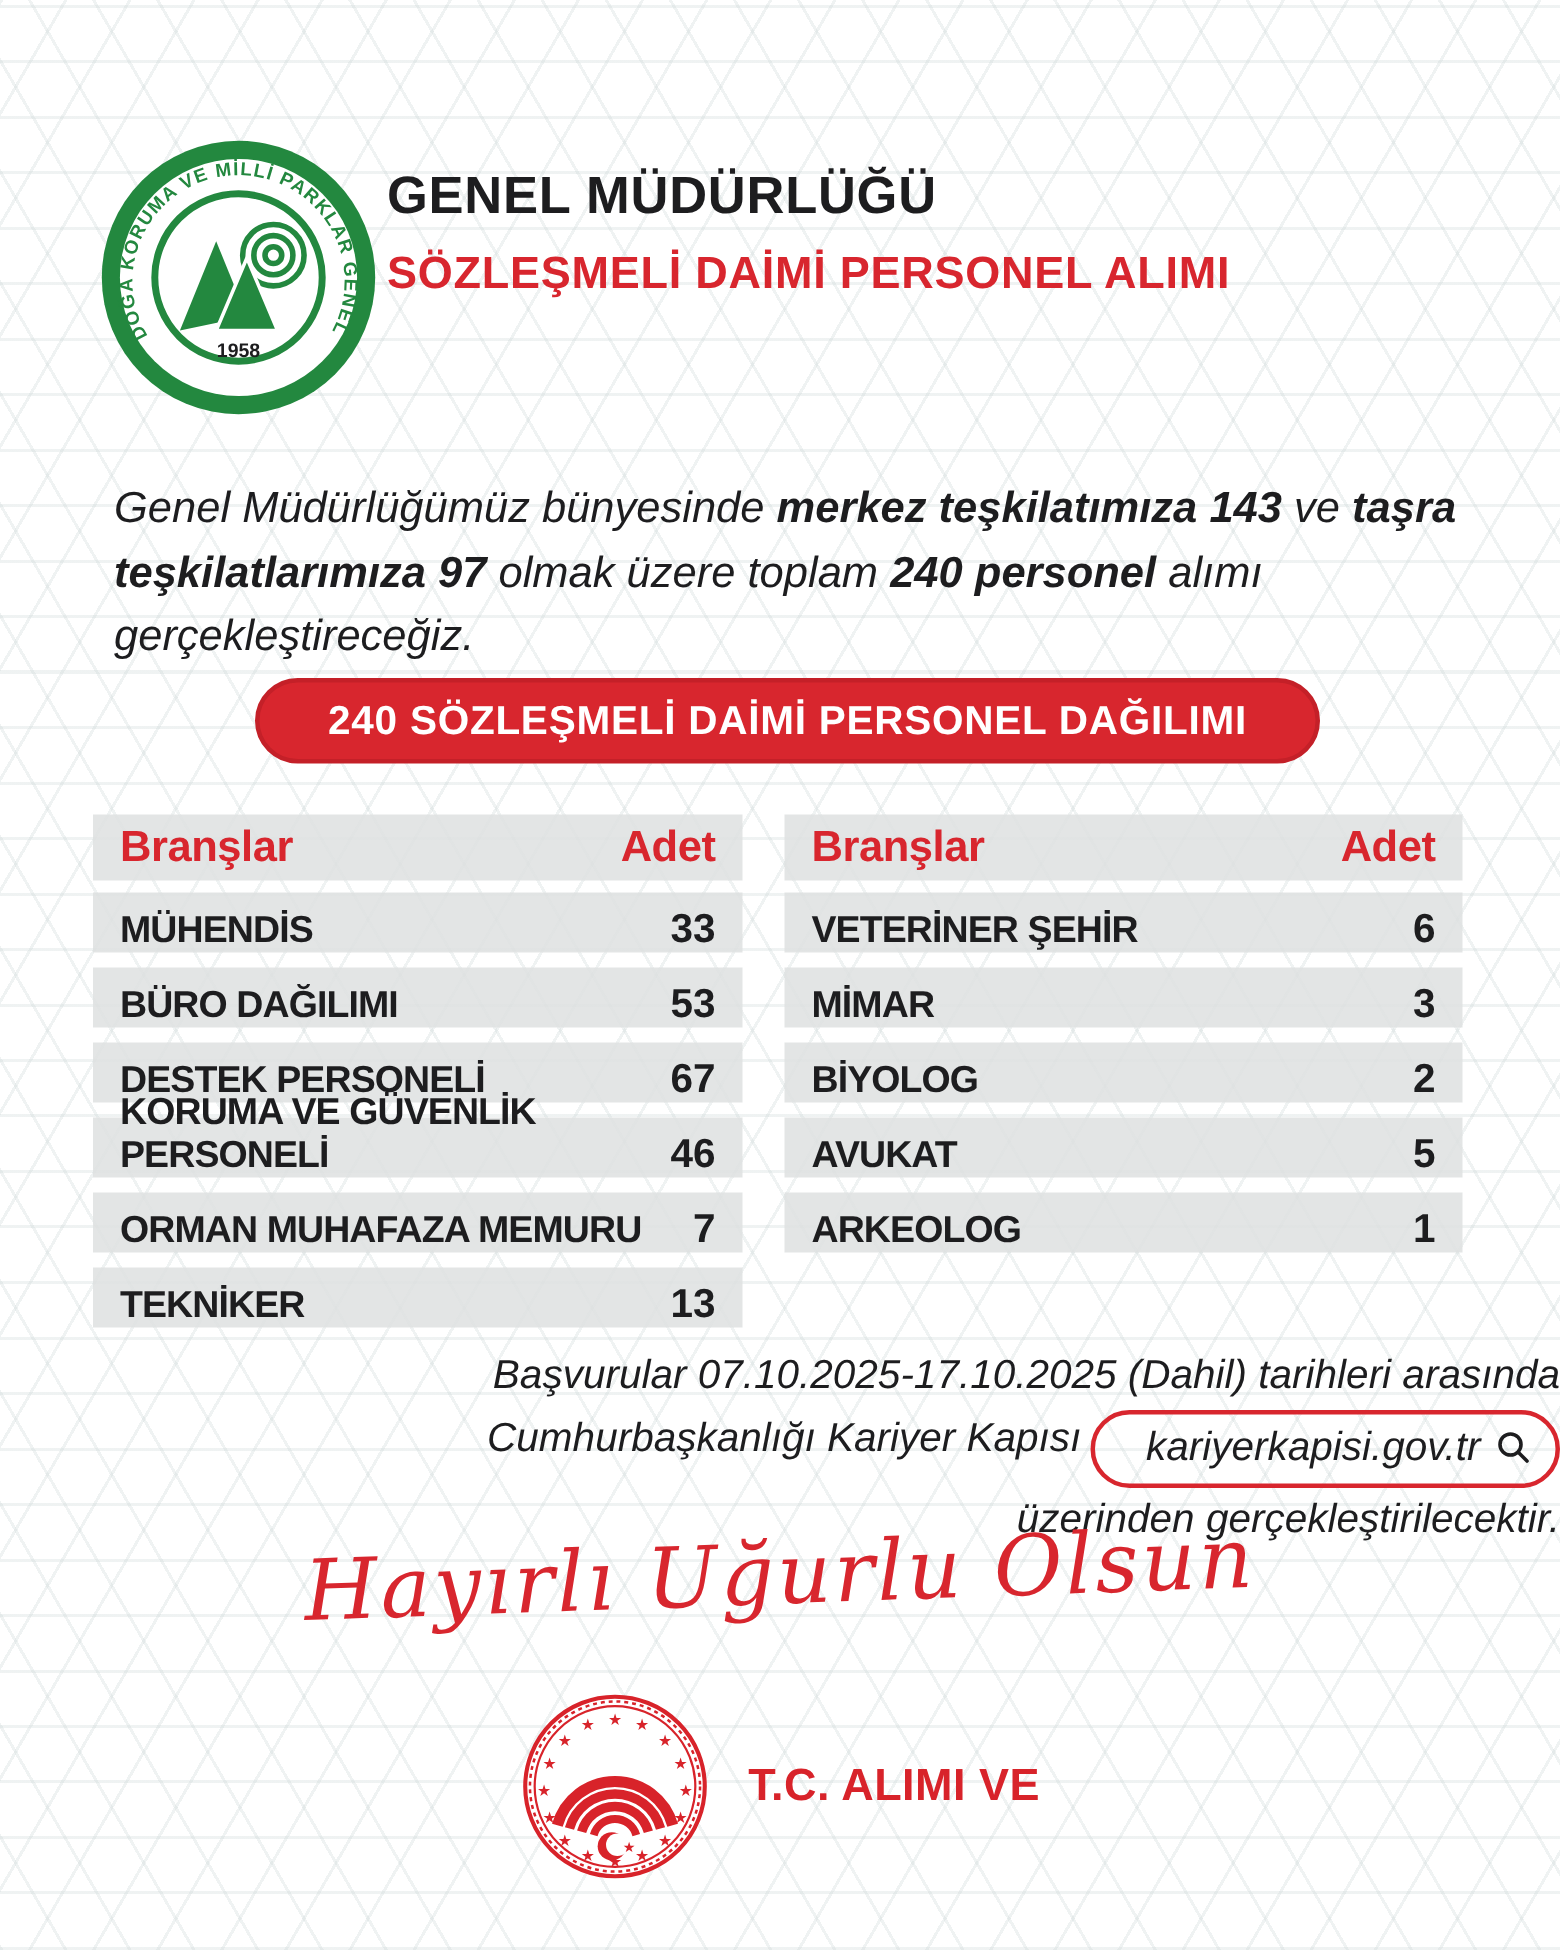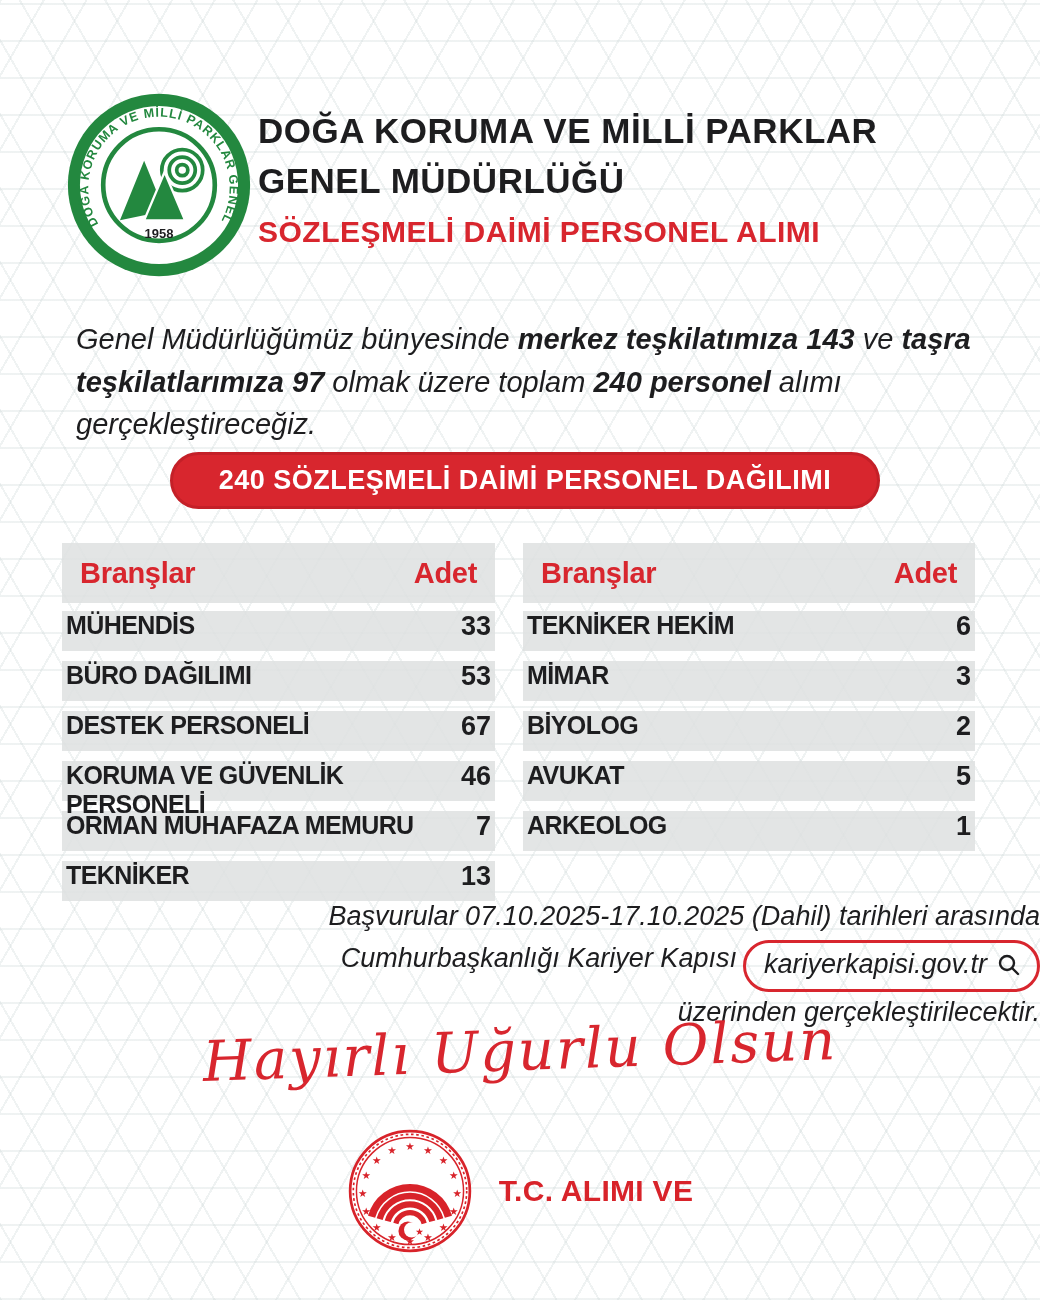--- a/index.html
+++ b/index.html
@@ -24,33 +24,33 @@
   .intro b{font-weight:800;}
   
   .banner{position:absolute;left:170px;top:452px;width:710px;height:57px;background:#d8262e;
           border:3px solid #c42028;border-radius:32px;box-sizing:border-box;
           display:flex;align-items:center;justify-content:center;}
   .banner span{color:#fff;font-size:27px;font-weight:800;letter-spacing:.5px;}
   
   .table{position:absolute;top:543px;}
   .table.left{left:62px;width:433px;}
   .table.right{left:523px;width:452px;}
-  .thead{height:60px;background:rgba(222,224,224,.85);display:flex;align-items:center;
+  .thead{height:44px;background:rgba(222,224,224,.85);display:flex;align-items:center;
          justify-content:space-between;padding:0 18px;box-sizing:border-box;margin-bottom:8px;}
   .thead .h{color:#d8262e;font-weight:800;font-size:29px;letter-spacing:-.3px;}
-  .trow{height:40px;background:rgba(222,224,224,.85);display:flex;align-items:flex-start;
-        justify-content:space-between;padding:0 4px;box-sizing:border-box;margin-bottom:10px;}
+  .trow{height:40px;background:rgba(222,224,224,.85);display:flex;align-items:flex-end;
+        justify-content:space-between;padding:0 18px;box-sizing:border-box;margin-bottom:10px;}
   .trow .brans{font-weight:800;font-size:25px;letter-spacing:-.6px;color:#1d1d1f;}
   .trow .adet{font-weight:800;font-size:27px;color:#1d1d1f;}
   
   .apply{position:absolute;left:0;top:896px;width:1040px;text-align:right;font-style:italic;
          font-size:27px;line-height:1.55;color:#1d1d1f;}
   .linkpill{display:inline-flex;align-items:center;gap:10px;border:3px solid #d8262e;
             border-radius:32px;padding:1px 16px 3px 18px;margin-left:6px;vertical-align:-6px;}
-  .linkpill .url{font-style:italic;font-size:27px;color:#1d1d1f;}
+  .linkpill .url{font-style:italic;font-size:27px;color:#1d1d1f;margin-left:16px;}
   
   .signature{position:absolute;left:0;top:1018px;width:1040px;text-align:center;
              font-family:"DejaVu Serif",serif;font-style:italic;font-size:56px;
              color:#d8262e;transform:rotate(-2deg);letter-spacing:2px;}
   
   .ministry{position:absolute;left:0;top:1128px;width:1040px;display:flex;
             align-items:center;justify-content:center;gap:26px;}
   .ministry-text{color:#d8232a;font-weight:800;font-size:30px;line-height:1.25;letter-spacing:.3px;}
 </style>
 </head>
@@ -73,21 +73,20 @@
         <circle cx="125" cy="84" r="14" fill="none" stroke="#23883f" stroke-width="4"></circle>
         <circle cx="125" cy="84" r="6" fill="none" stroke="#23883f" stroke-width="4"></circle>
         <path d="M58,138 L84,74 L106,128 Z" fill="#23883f"></path>
         <path d="M84,138 L106,86 L128,138 Z" fill="#23883f" stroke="#ffffff" stroke-width="2.5"></path>
       </g>
       <text x="100" y="157" text-anchor="middle" font-size="14" font-weight="bold" fill="#1d1d1f">1958</text>
     </svg>
   </div>
 
   <div class="titleblock">
-    <div class="title-line">DOĞA KORUMA VE MİLLİ PARKLAR</div>
     <div class="title-line">GENEL MÜDÜRLÜĞÜ</div>
     <div class="subtitle">SÖZLEŞMELİ DAİMİ PERSONEL ALIMI</div>
   </div>
 
   <div class="intro"><span>Genel Müdürlüğümüz bünyesinde  </span><b>merkez teşkilatımıza 143</b><span> ve </span><b>taşra teşkilatlarımıza 97</b><span> olmak üzere toplam </span><b>240 personel</b><span> alımı gerçekleştireceğiz.</span></div>
 
   <div class="banner">
     <span>240 SÖZLEŞMELİ DAİMİ PERSONEL DAĞILIMI</span>
   </div>
 
@@ -121,21 +120,21 @@
       <span class="adet">13</span>
     </div>
   </div>
 
   <div class="table right">
     <div class="thead">
       <span class="h">Branşlar</span>
       <span class="h">Adet</span>
     </div>
     <div class="trow">
-      <span class="brans">TEKNİKER HEKİM</span>
+      <span class="brans">VETERİNER ŞEHİR</span>
       <span class="adet">6</span>
     </div>
     <div class="trow">
       <span class="brans">MİMAR</span>
       <span class="adet">3</span>
     </div>
     <div class="trow">
       <span class="brans">BİYOLOG</span>
       <span class="adet">2</span>
     </div>

